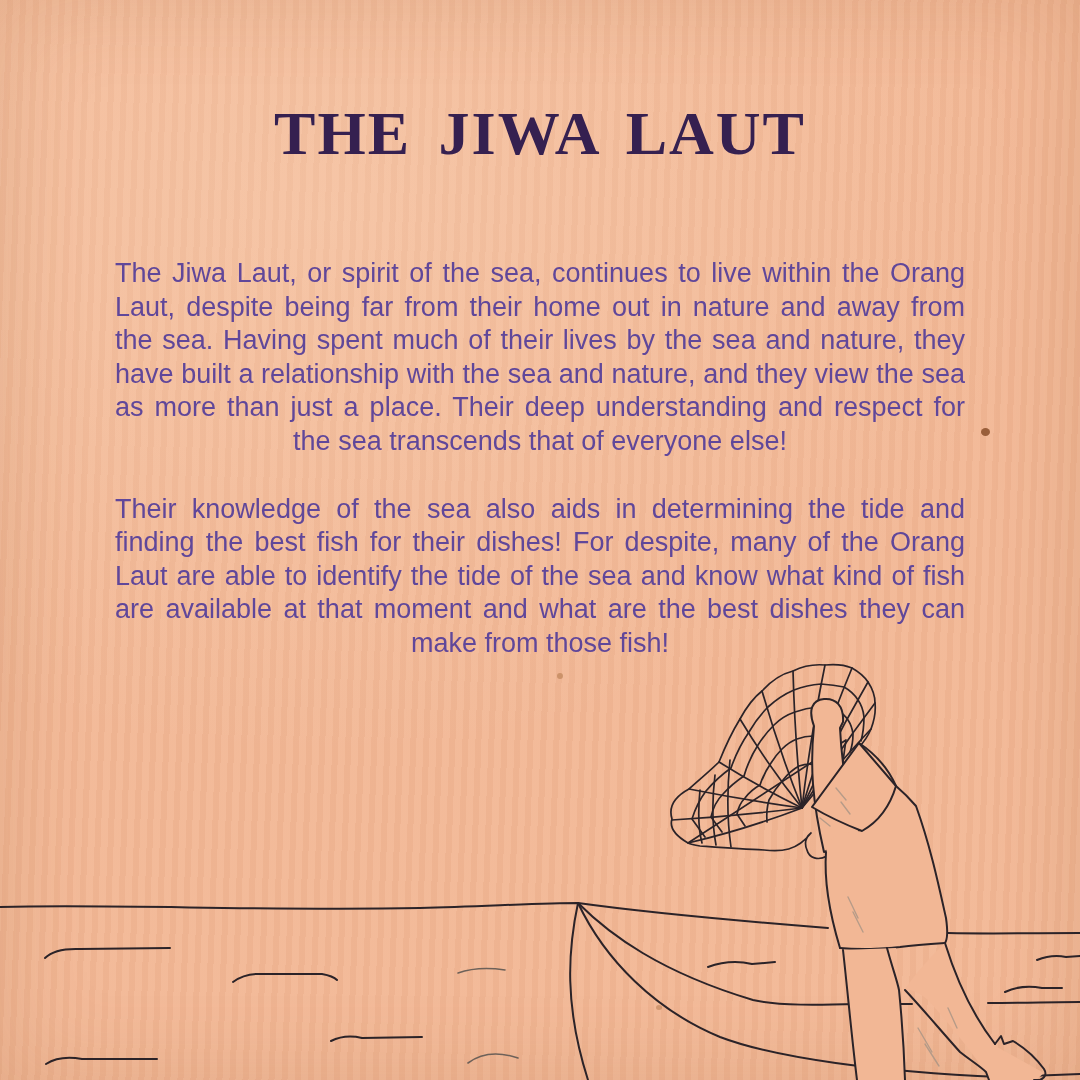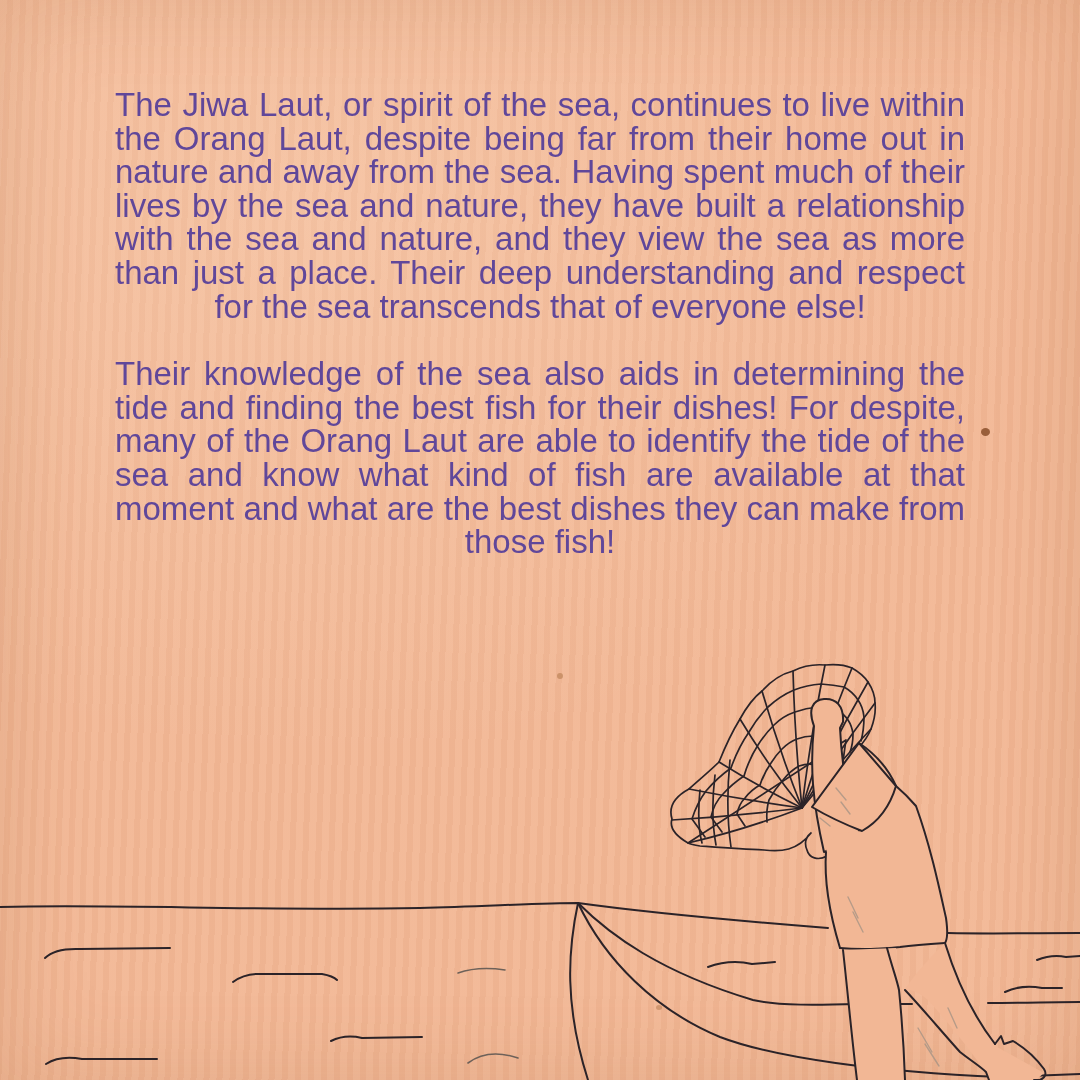--- a/index.html
+++ b/index.html
@@ -26,21 +26,21 @@
     color:#352050;
     position:relative;
     z-index:2;
   }
   .body-text{
     position:relative;
     z-index:2;
     width:850px;
     margin:88px auto 0 auto;
     color:#60479a;
-    font-size:33px;
+    font-size:27px;
     line-height:33.6px;
     text-align:justify;
     text-align-last:center;
   }
   .body-text p{margin:0 0 34px 0;}
   .illustration{
     position:absolute;
     left:0;top:0;
     width:1080px;height:1080px;
     z-index:1;
@@ -48,20 +48,21 @@
   .stain{position:absolute;border-radius:50%;z-index:1;}
   .stain.s1{left:981px;top:428px;width:9px;height:8px;background:#8a4f2a;opacity:.85;}
   .stain.s2{left:557px;top:673px;width:6px;height:6px;background:#a96f40;opacity:.5;}
   .stain.s3{left:656px;top:1005px;width:6px;height:5px;background:#a96f40;opacity:.45;}
 </style>
 </head>
 <body>
 
 <div class="poster">
 
+  <h1 class="title">THE JIWA LAUT</h1>
 
   <div class="body-text">
     <p>The Jiwa Laut, or spirit of the sea, continues to live within the Orang Laut, despite being far from their home out in nature and away from the sea. Having spent much of their lives by the sea and nature, they have built a relationship with the sea and nature, and they view the sea as more than just a place. Their deep understanding and respect for the sea transcends that of everyone else!</p>
     <p>Their knowledge of the sea also aids in determining the tide and finding the best fish for their dishes! For despite, many of the Orang Laut are able to identify the tide of the sea and know what kind of fish are available at that moment and what are the best dishes they can make from those fish!</p>
   </div>
 
   <div class="stain s1"></div>
   <div class="stain s2"></div>
   <div class="stain s3"></div>
 

